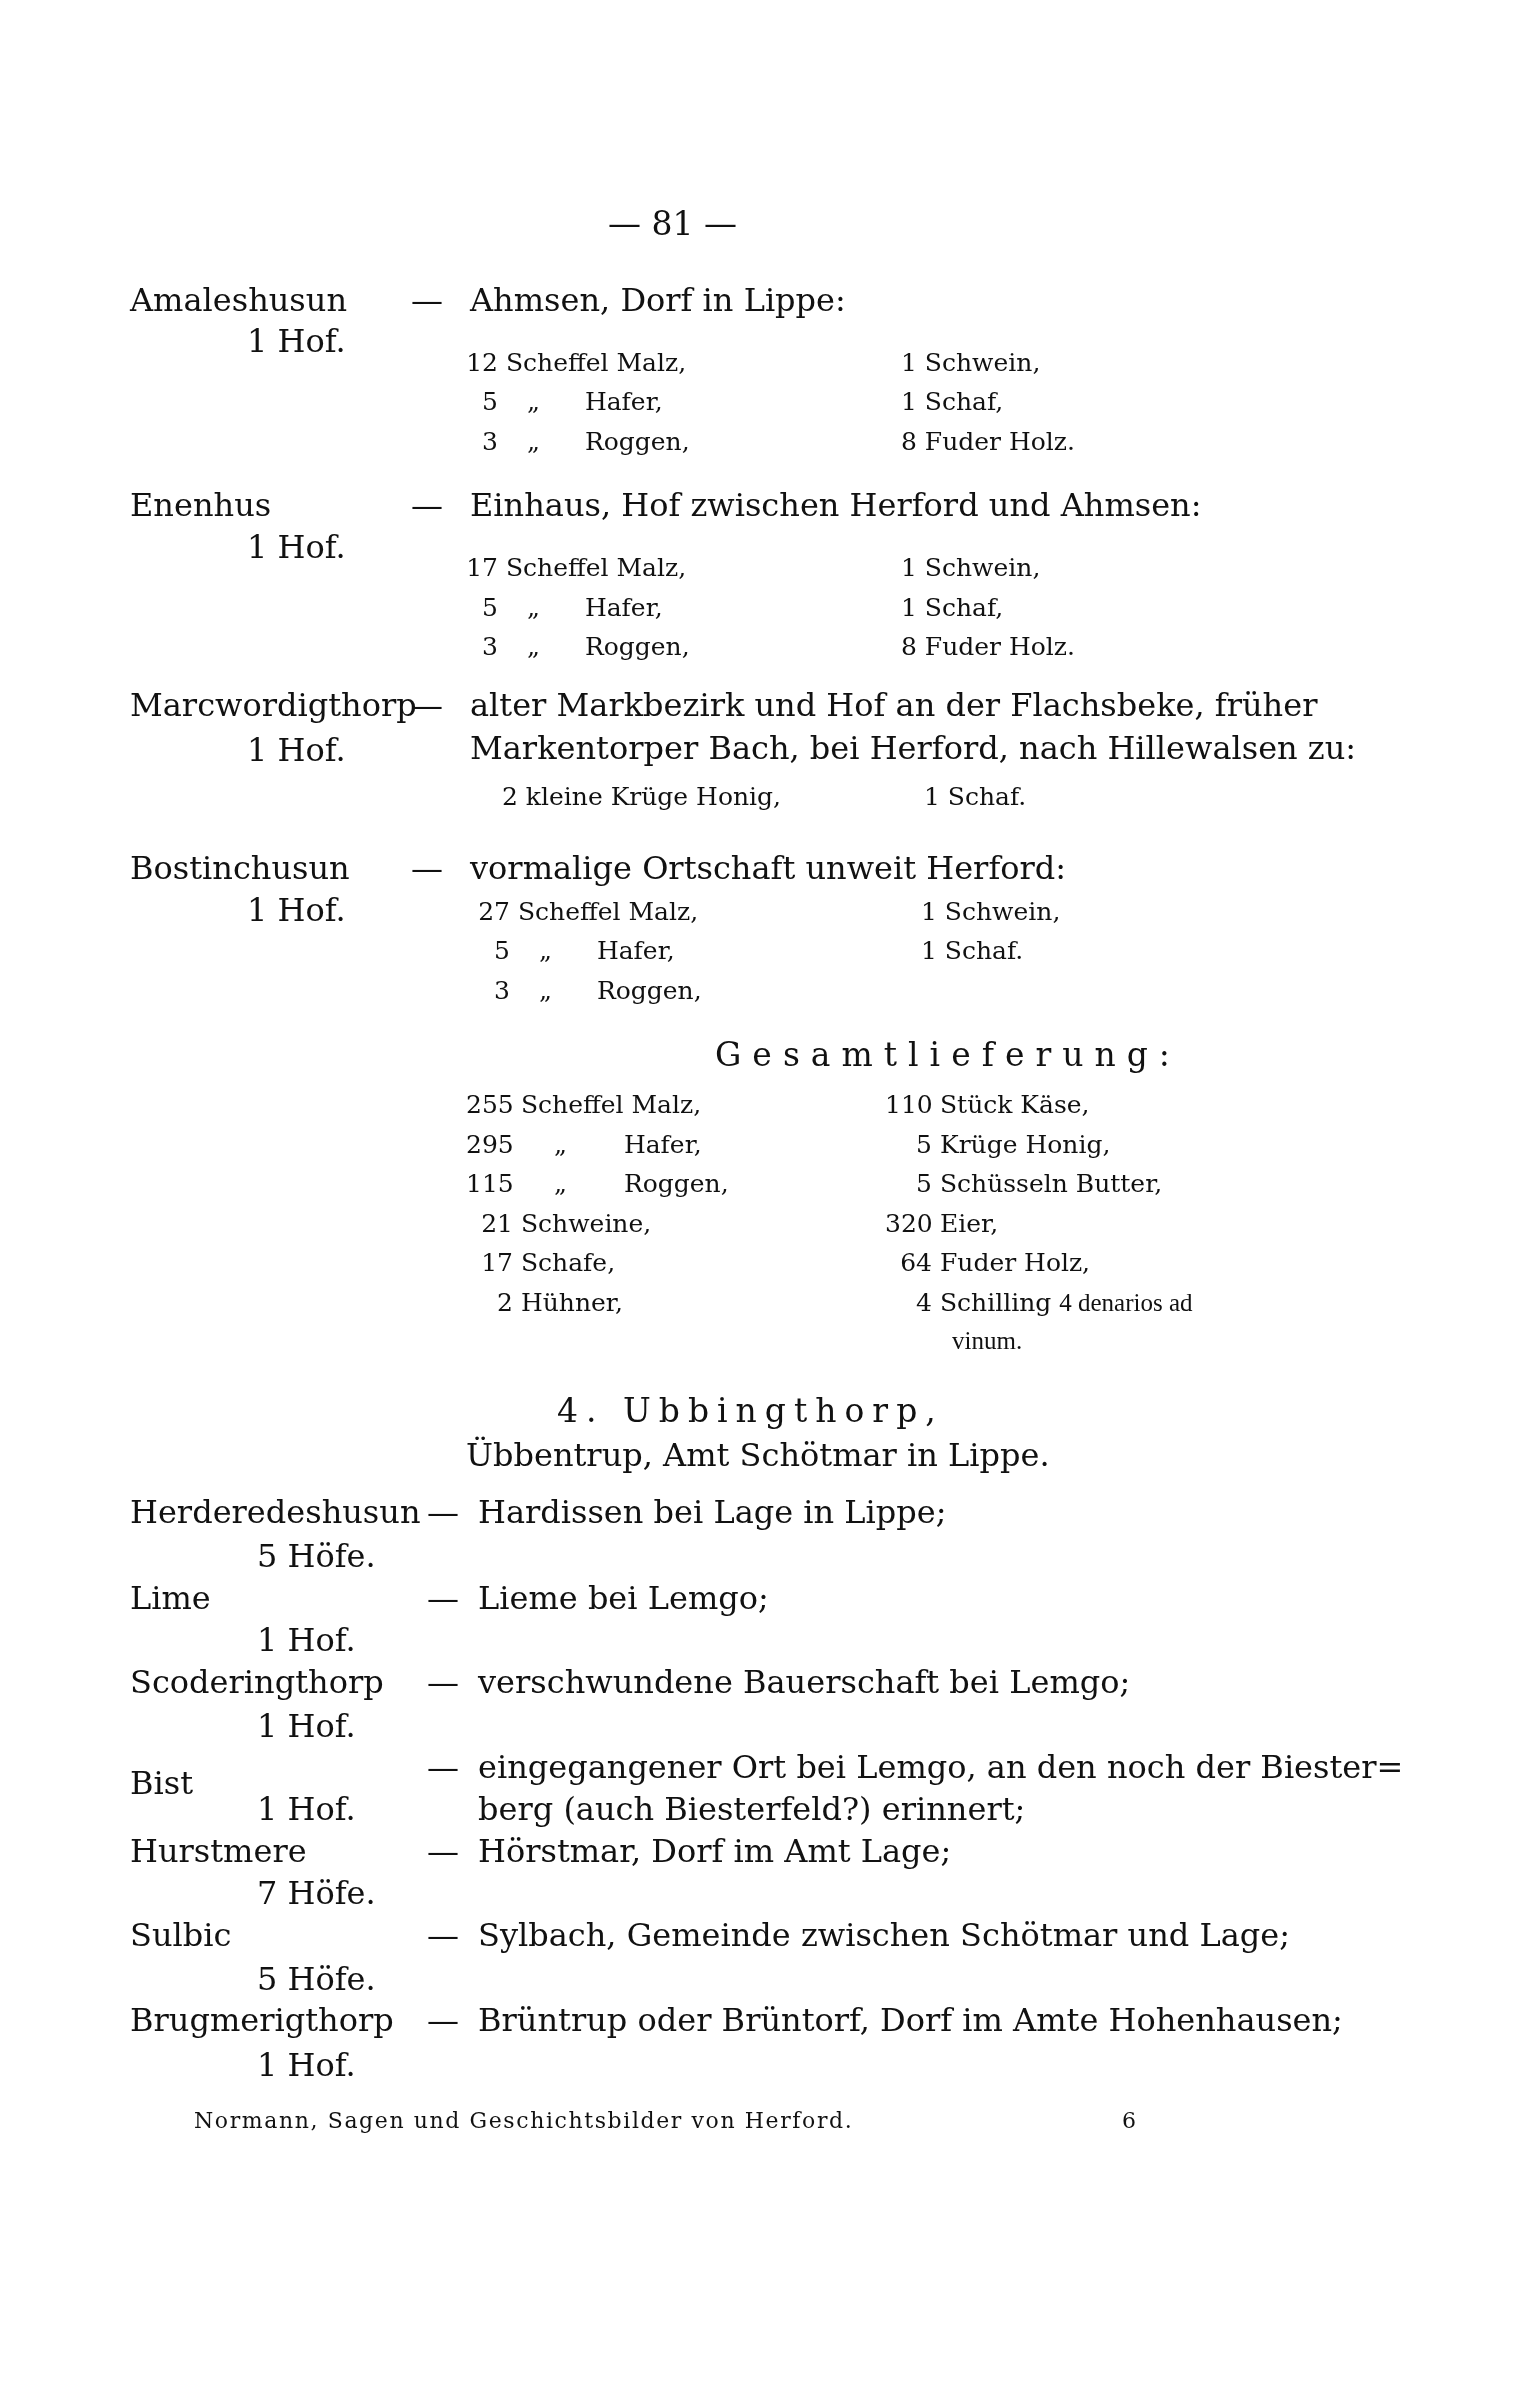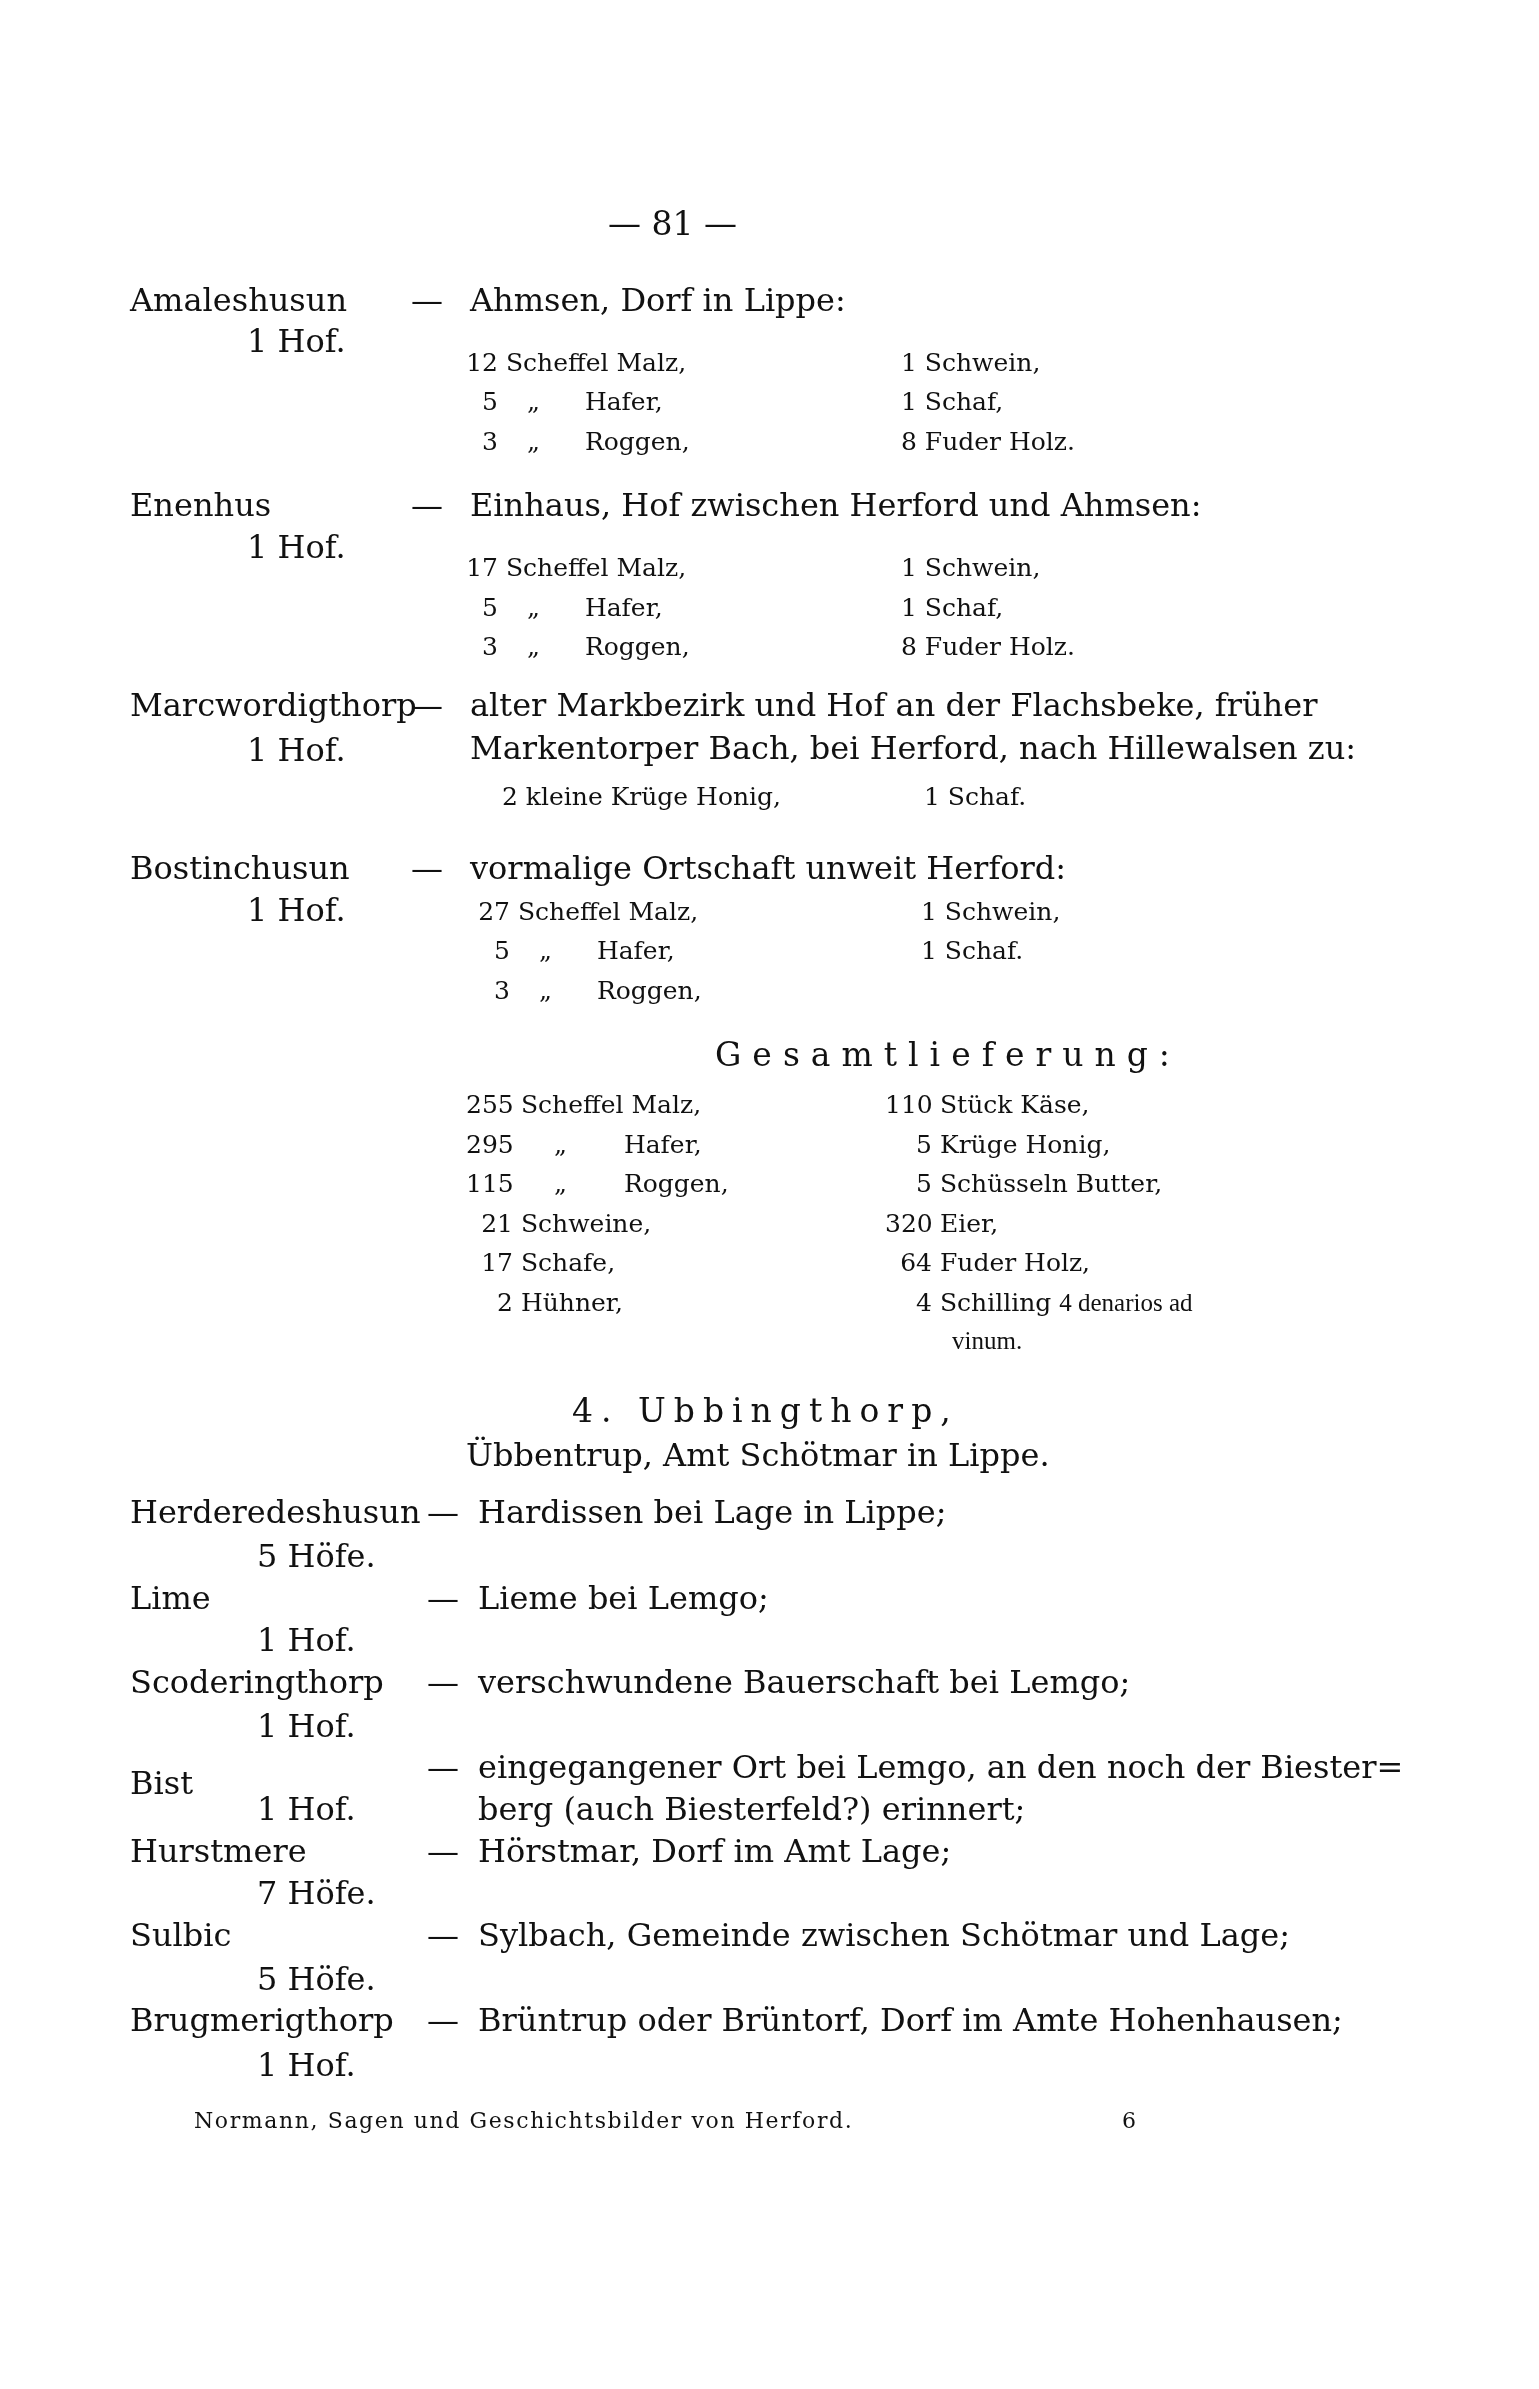--- a/index.html
+++ b/index.html
@@ -140,21 +140,21 @@
 <div class="abs item" style="left:466px;top:1288px;"><span class="num" style="width:47px">2</span> <span>Hühner,</span></div>
 
 <div class="abs item" style="left:885px;top:1090px;"><span class="num" style="width:47px">110</span> <span>Stück Käse,</span></div>
 <div class="abs item" style="left:885px;top:1130px;"><span class="num" style="width:47px">5</span> <span>Krüge Honig,</span></div>
 <div class="abs item" style="left:885px;top:1169px;"><span class="num" style="width:47px">5</span> <span>Schüsseln Butter,</span></div>
 <div class="abs item" style="left:885px;top:1209px;"><span class="num" style="width:47px">320</span> <span>Eier,</span></div>
 <div class="abs item" style="left:885px;top:1248px;"><span class="num" style="width:47px">64</span> <span>Fuder Holz,</span></div>
 <div class="abs item" style="left:885px;top:1288px;"><span class="num" style="width:47px">4</span> <span>Schilling</span> <span class="latin">4 denarios ad</span></div>
 <div class="abs item latin" style="left:952px;top:1327px;">vinum.</div>
 
-<div class="abs heading" style="left:572px;top:1391px;letter-spacing:8px;">4. Ubbingthorp,</div>
+<div class="abs heading" style="left:557px;top:1391px;letter-spacing:8px;">4. Ubbingthorp,</div>
 <div class="abs sub" style="left:466px;top:1436px;">Übbentrup, Amt Schötmar in Lippe.</div>
 
 <div class="abs lbl" style="left:130px;top:1493px;">Herderedeshusun</div>
 <div class="abs hof" style="left:257px;top:1537px;">5 Höfe.</div>
 <div class="abs dash" style="left:427px;top:1493px;">—</div>
 <div class="abs desc" style="left:478px;top:1493px;">Hardissen bei Lage in Lippe;</div>
 
 <div class="abs lbl" style="left:130px;top:1579px;">Lime</div>
 <div class="abs hof" style="left:257px;top:1621px;">1 Hof.</div>
 <div class="abs dash" style="left:427px;top:1579px;">—</div>

